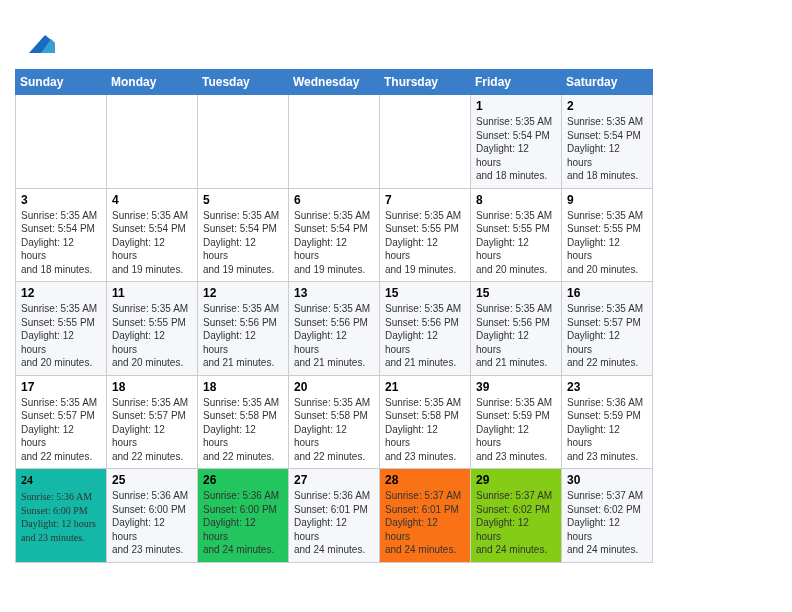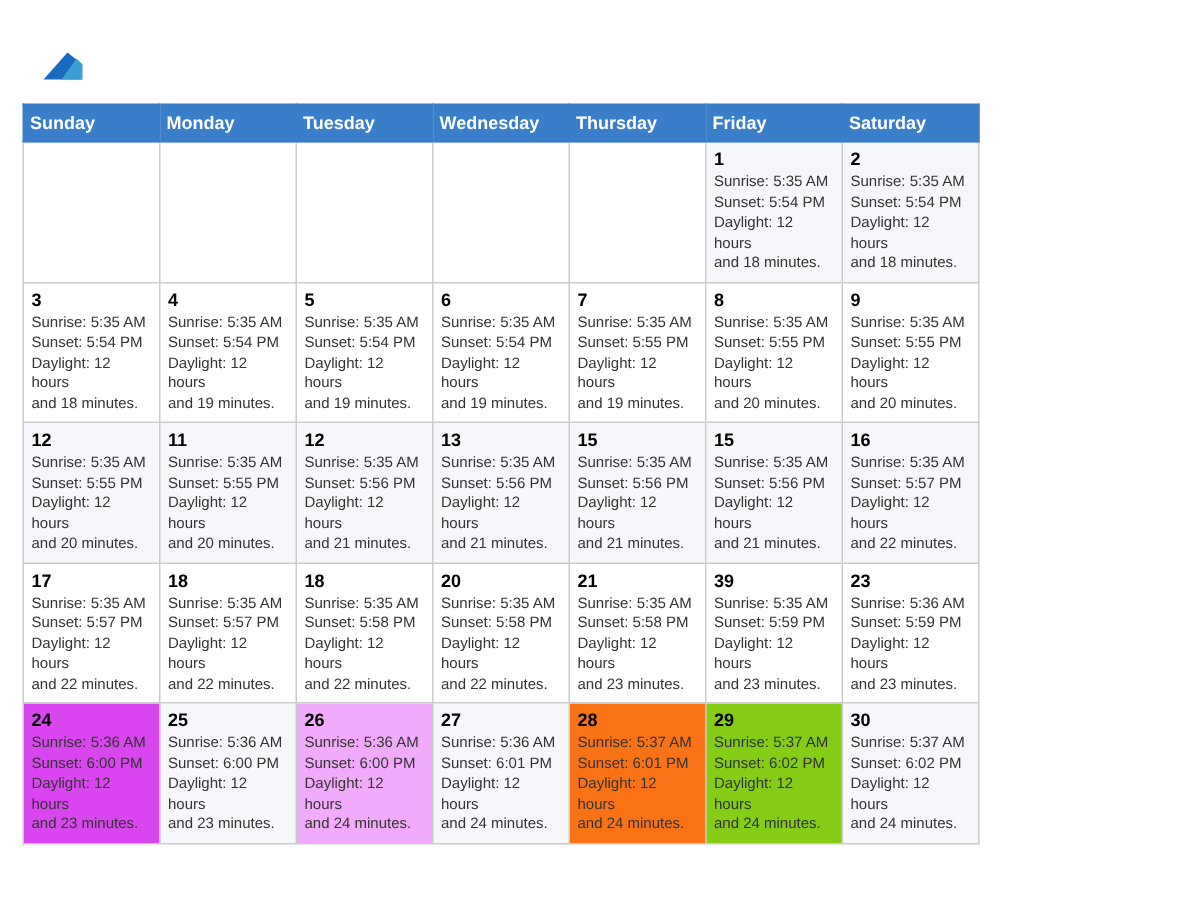--- a/index.html
+++ b/index.html
@@ -295,35 +295,35 @@
           </td>
           <td style="background: rgb(255, 255, 255);">
             <span class="day-num">23</span>
             <div class="day-info" style="white-space: pre-line;">Sunrise: 5:36 AM
 Sunset: 5:59 PM
 Daylight: 12 hours
 and 23 minutes.</div>
           </td>
         </tr>
         <tr>
-          <td style="background: #d946ef;">
+          <td style="background: #14b8a6; font-family: Liberation Serif, serif;">
             <span class="day-num">24</span>
             <div class="day-info" style="white-space: pre-line;">Sunrise: 5:36 AM
 Sunset: 6:00 PM
 Daylight: 12 hours
 and 23 minutes.</div>
           </td>
           <td style="background: rgb(245, 247, 250);">
             <span class="day-num">25</span>
             <div class="day-info" style="white-space: pre-line;">Sunrise: 5:36 AM
 Sunset: 6:00 PM
 Daylight: 12 hours
 and 23 minutes.</div>
           </td>
-          <td style="background: #f0abfc;">
+          <td style="background: #22c55e;">
             <span class="day-num">26</span>
             <div class="day-info" style="white-space: pre-line;">Sunrise: 5:36 AM
 Sunset: 6:00 PM
 Daylight: 12 hours
 and 24 minutes.</div>
           </td>
           <td style="background: rgb(245, 247, 250);">
             <span class="day-num">27</span>
             <div class="day-info" style="white-space: pre-line;">Sunrise: 5:36 AM
 Sunset: 6:01 PM

